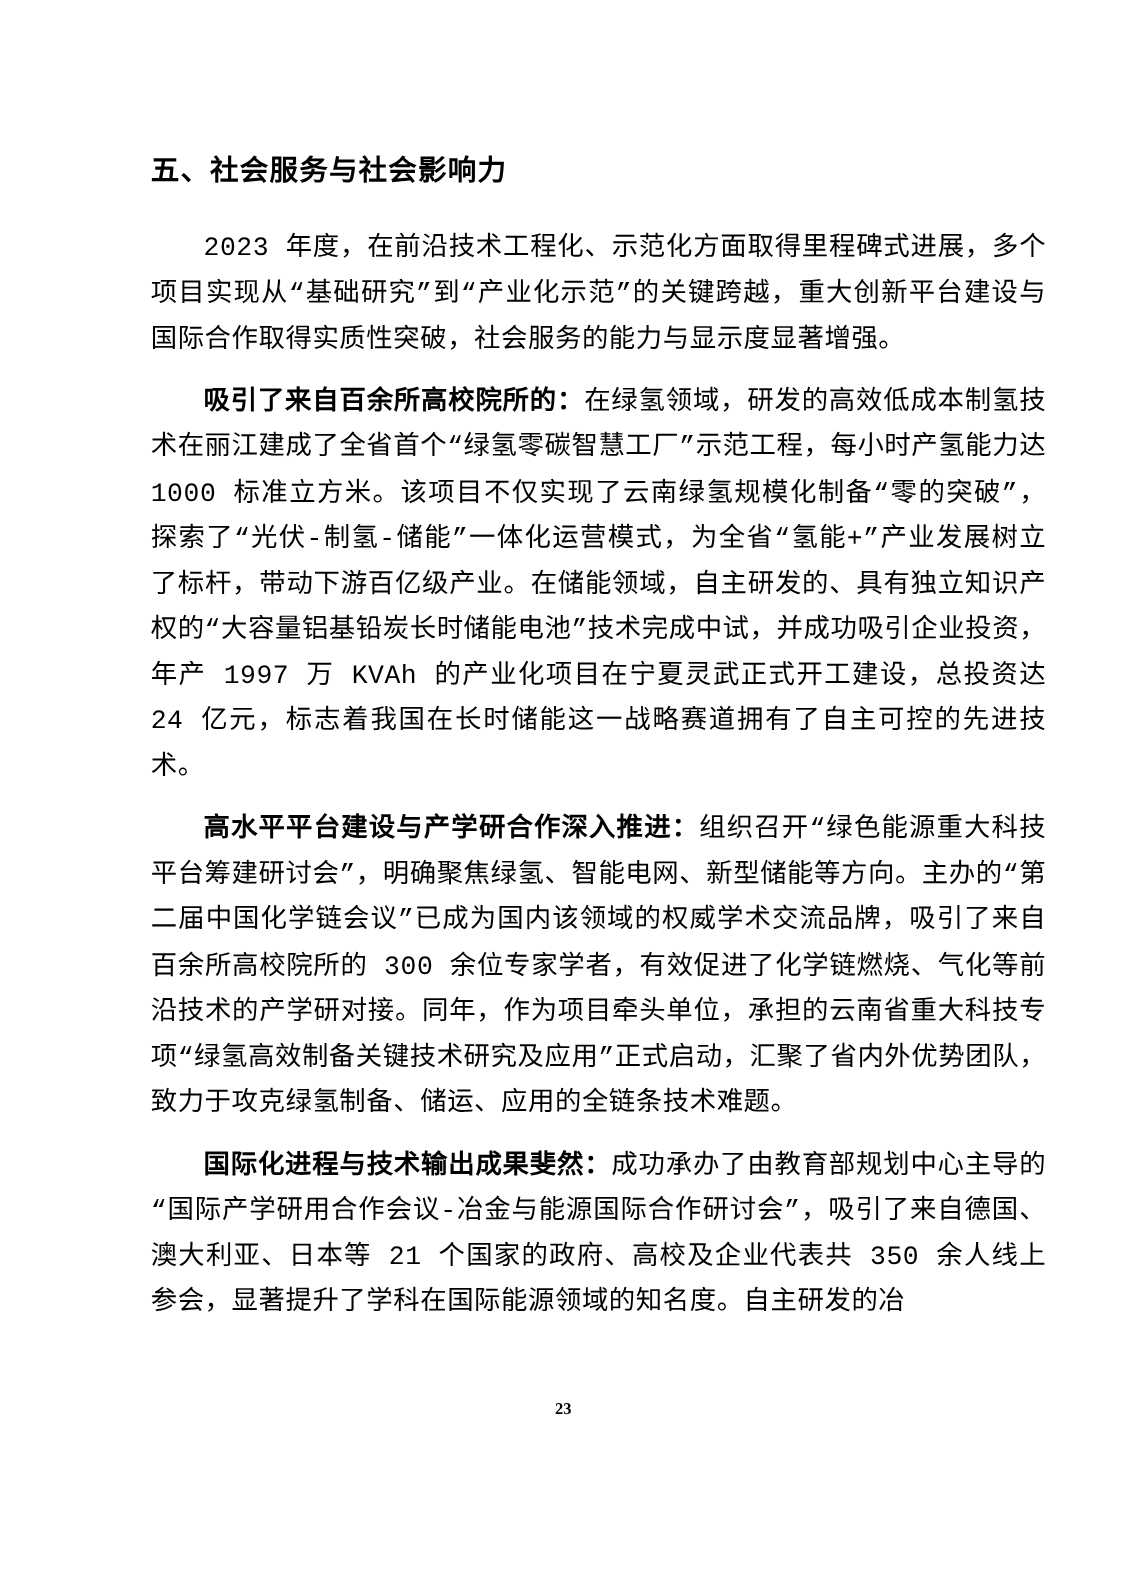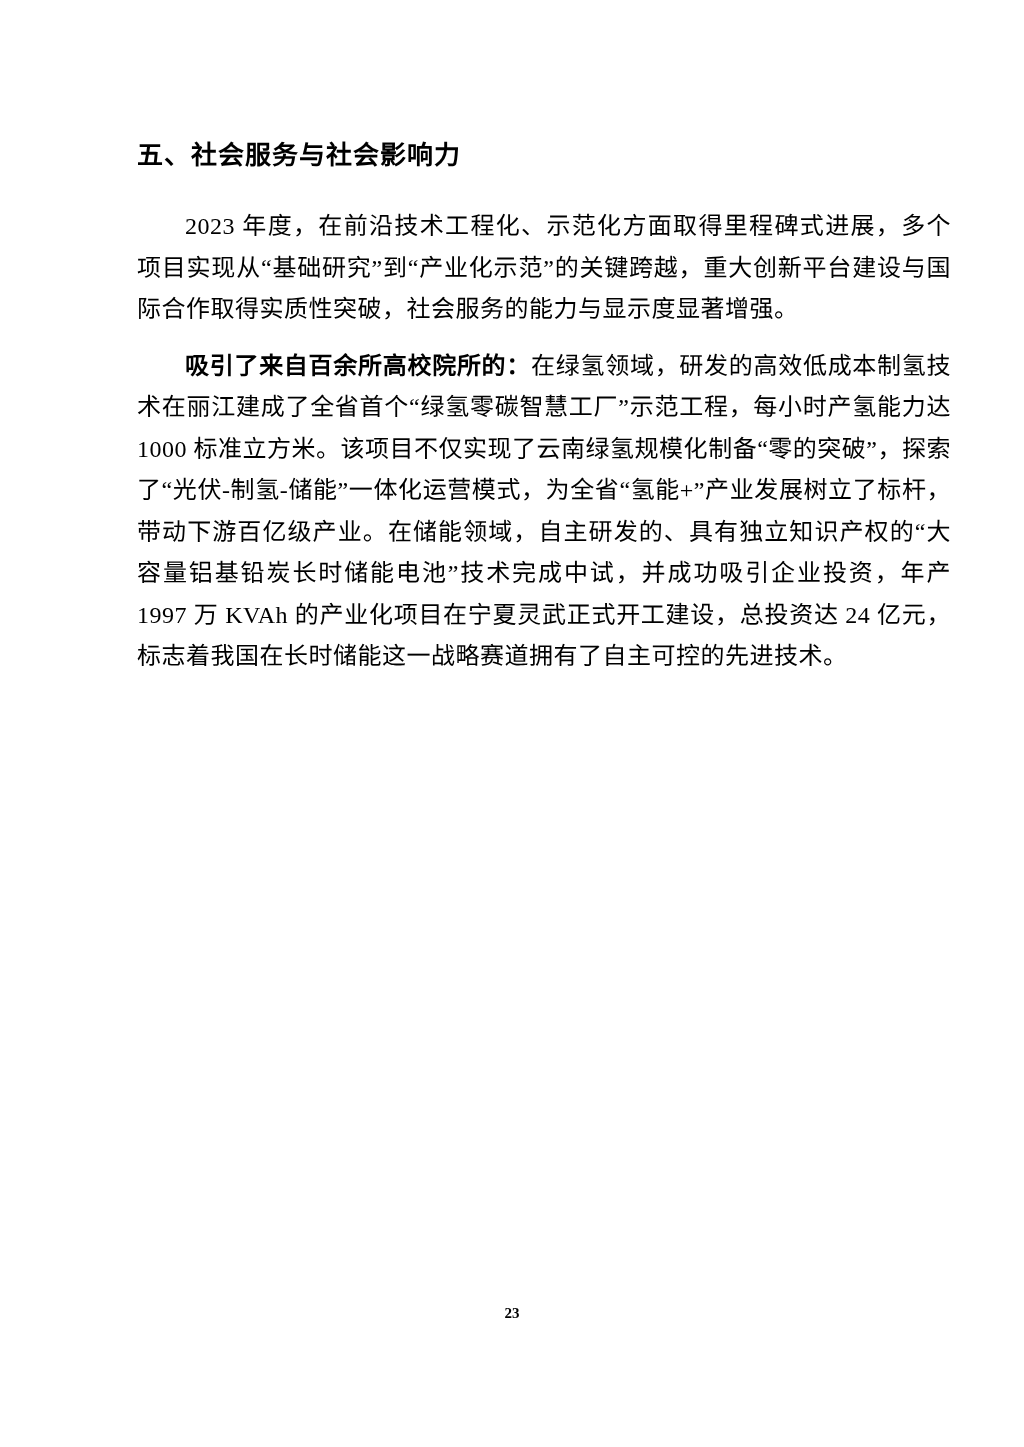--- a/index.html
+++ b/index.html
@@ -31,27 +31,28 @@
     letter-spacing: 1px;
   }
   .body-paragraph {
     font-size: 24px;
     line-height: 41.5px;
     text-align: justify;
     text-justify: inter-character;
     text-indent: 2em;
     margin: 0 0 15px 0;
     letter-spacing: 0.5px;
+    font-family: Liberation Mono, monospace;
   }
   .body-paragraph .lead {
     font-weight: bold;
   }
   .page-footer {
     position: absolute;
-    top: 1304px;
+    top: 1272px;
     left: 0;
     width: 1024px;
     text-align: center;
   }
   .page-number {
     font-size: 15px;
     font-weight: bold;
     font-family: "Liberation Serif", "DejaVu Serif", serif;
   }
 </style>
@@ -59,19 +60,21 @@
 <body>
 
 <div class="page">
 
   <h2 class="section-heading">五、社会服务与社会影响力</h2>
 
   <p class="body-paragraph"><span class="lead"></span><span>2023 年度，在前沿技术工程化、示范化方面取得里程碑式进展，多个项目实现从“基础研究”到“产业化示范”的关键跨越，重大创新平台建设与国际合作取得实质性突破，社会服务的能力与显示度显著增强。</span></p>
 
   <p class="body-paragraph"><span class="lead">吸引了来自百余所高校院所的：</span><span>在绿氢领域，研发的高效低成本制氢技术在丽江建成了全省首个“绿氢零碳智慧工厂”示范工程，每小时产氢能力达 1000 标准立方米。该项目不仅实现了云南绿氢规模化制备“零的突破”，探索了“光伏-制氢-储能”一体化运营模式，为全省“氢能+”产业发展树立了标杆，带动下游百亿级产业。在储能领域，自主研发的、具有独立知识产权的“大容量铝基铅炭长时储能电池”技术完成中试，并成功吸引企业投资，年产 1997 万 KVAh 的产业化项目在宁夏灵武正式开工建设，总投资达 24 亿元，标志着我国在长时储能这一战略赛道拥有了自主可控的先进技术。</span></p>
 
+  <p class="body-paragraph"><span class="lead">高水平平台建设与产学研合作深入推进：</span><span>组织召开“绿色能源重大科技平台筹建研讨会”，明确聚焦绿氢、智能电网、新型储能等方向。主办的“第二届中国化学链会议”已成为国内该领域的权威学术交流品牌，吸引了来自百余所高校院所的 300 余位专家学者，有效促进了化学链燃烧、气化等前沿技术的产学研对接。同年，作为项目牵头单位，承担的云南省重大科技专项“绿氢高效制备关键技术研究及应用”正式启动，汇聚了省内外优势团队，致力于攻克绿氢制备、储运、应用的全链条技术难题。</span></p>
 
+  <p class="body-paragraph"><span class="lead">国际化进程与技术输出成果斐然：</span><span>成功承办了由教育部规划中心主导的“国际产学研用合作会议-冶金与能源国际合作研讨会”，吸引了来自德国、澳大利亚、日本等 21 个国家的政府、高校及企业代表共 350 余人线上参会，显著提升了学科在国际能源领域的知名度。自主研发的冶</span></p>
 
 </div>
 
 <div class="page-footer">
   <span class="page-number">23</span>
 </div>
 
 </body></html>

